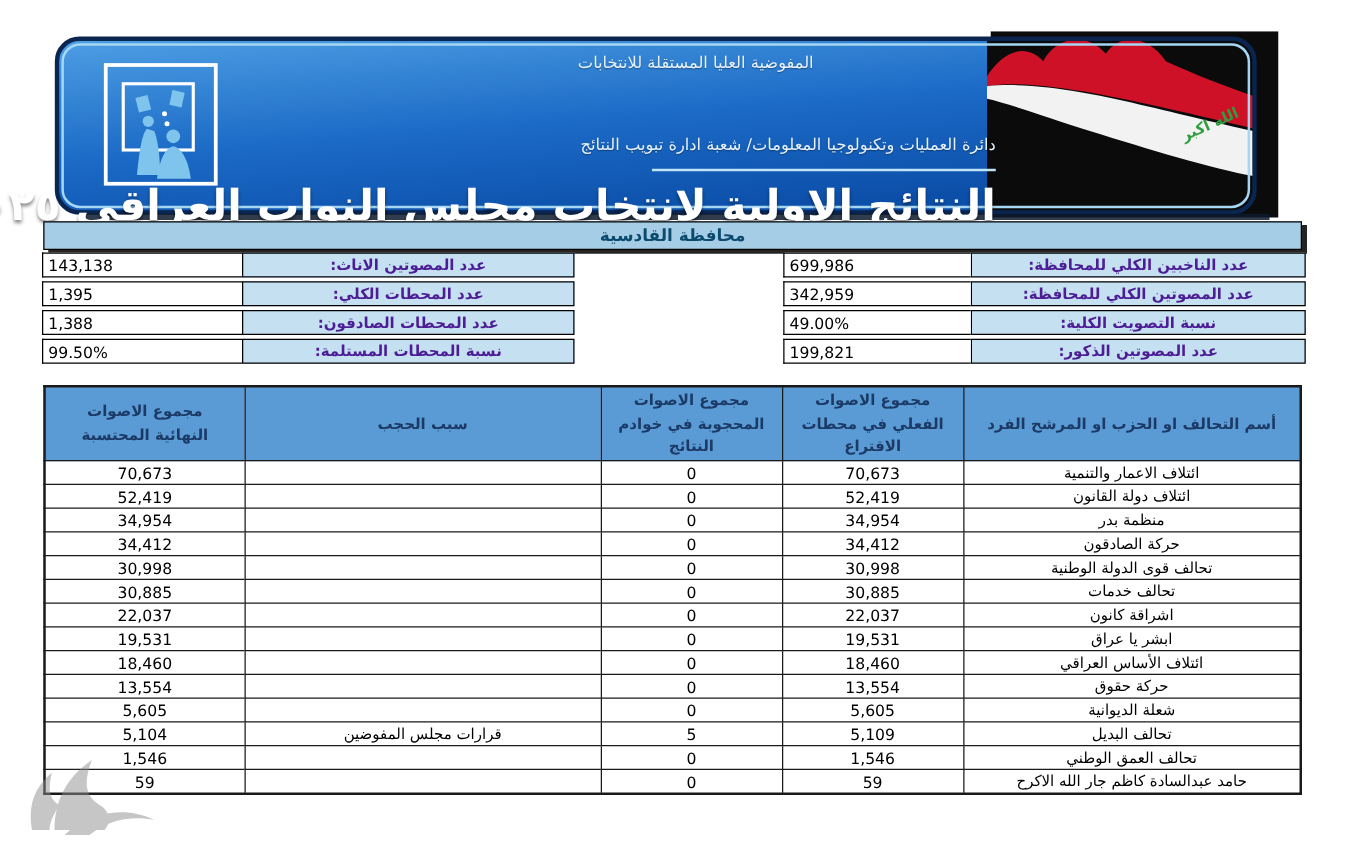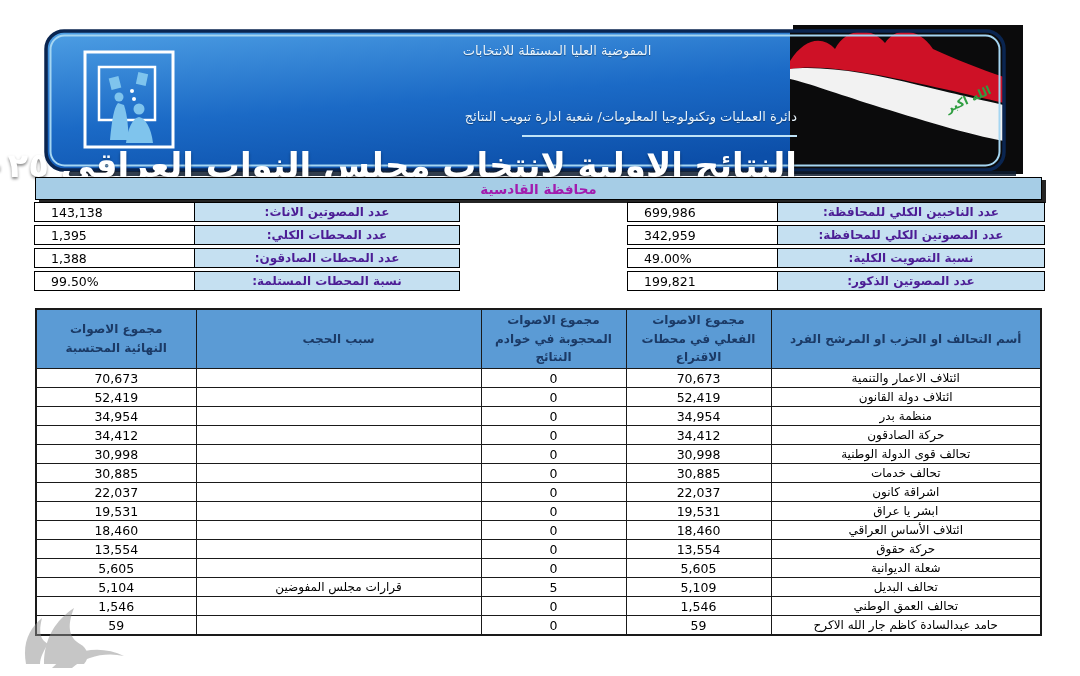--- a/index.html
+++ b/index.html
@@ -19,35 +19,35 @@
   .banner-divider{width:275px;border-top:2px solid #bfe3f7;margin:7px 0 0 auto;margin-right:0;}
   .main-title{
     font-size:34px;font-weight:bold;color:#ffffff;margin-top:8px;letter-spacing:-1px;
     text-shadow:0 2px 3px rgba(0,0,0,.45);white-space:nowrap;
   }
   
   .gov-bar{
     position:absolute;left:35px;top:177px;width:1005px;height:21px;background:#a6cde6;
     border:1px solid #000;box-shadow:4px 3px 0 rgba(12,12,12,.9);
     display:flex;align-items:center;justify-content:center;
-    font-size:13.5px;font-weight:bold;color:#a21caf;text-align:center;
+    font-size:13.5px;font-weight:bold;color:#0c4a6e;text-align:center;
   }
   
   .stats{position:absolute;top:202px;}
   .stats-right{right:35px;width:420px;--lw:268px;--vw:150px;}
   .stats-left{left:32px;width:428px;--lw:266px;--vw:160px;}
   .stat-row{display:flex;direction:rtl;height:20px;margin-bottom:3px;}
   .stat-label{
     width:var(--lw);background:#c5e0f1;border:1px solid #000;box-sizing:border-box;
     display:flex;align-items:center;justify-content:center;
     font-size:12px;font-weight:bold;color:#4c1d95;
   }
   .stat-value{
     width:var(--vw);background:#fff;border:1px solid #000;border-right:none;box-sizing:border-box;
-    display:flex;align-items:center;justify-content:flex-end;padding-left:16px;padding-right:5px;
+    display:flex;align-items:center;justify-content:flex-end;padding-left:4px;padding-right:5px;
     font-size:12.5px;color:#000;
   }
   
   .results{
     position:absolute;left:35px;top:308px;width:1005px;border-collapse:collapse;
     table-layout:fixed;direction:rtl;border:2px solid #1a1a1a;
   }
   .results th,.results td{border:1px solid #1a1a1a;text-align:center;}
   .results thead th{
     background:#5b9bd5;color:#1b3a66;font-weight:bold;font-size:12px;

